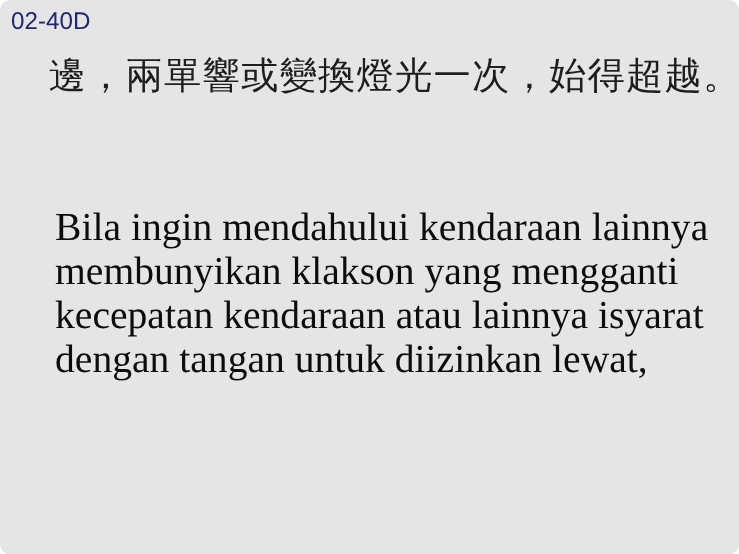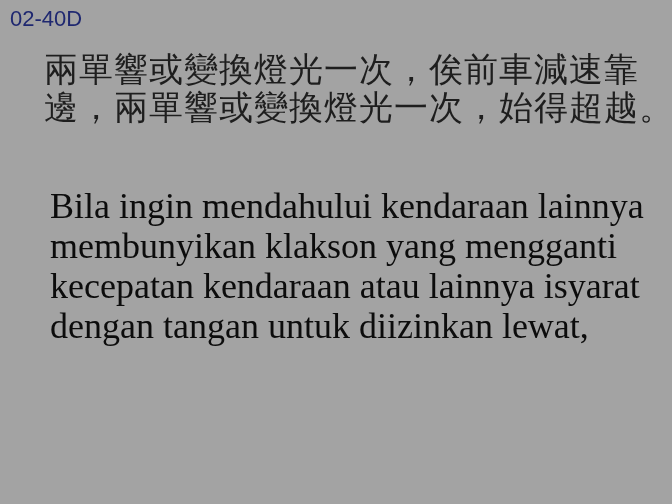--- a/index.html
+++ b/index.html
@@ -9,21 +9,22 @@
   body {
     width: 672px;
     height: 504px;
     background: #fefefe;
     overflow: hidden;
   }
   .slide {
     position: relative;
     width: 672px;
     height: 504px;
-    background: #a3a3a3;
+    background: #e5e5e5;
+    border-radius: 10px;
   }
   .question-code {
     position: absolute;
     left: 10px;
     top: 6px;
     font-family: "Liberation Sans", "DejaVu Sans", sans-serif;
     font-size: 22px;
     line-height: 26px;
     font-weight: 400;
     color: #1f2870;
@@ -59,21 +60,20 @@
   }
 </style>
 </head>
 <body>
 
 <div class="slide">
 
   <div class="question-code">02-40D</div>
 
   <div class="zh-paragraph">
-    <div class="zh-line">兩單響或變換燈光一次，俟前車減速靠</div>
     <div class="zh-line">邊，兩單響或變換燈光一次，始得超越。</div>
   </div>
 
   <div class="id-paragraph">
     <div class="id-line">Bila ingin mendahului kendaraan lainnya</div>
     <div class="id-line">membunyikan klakson yang mengganti</div>
     <div class="id-line">kecepatan kendaraan atau lainnya isyarat</div>
     <div class="id-line">dengan tangan untuk diizinkan lewat,</div>
   </div>
 

